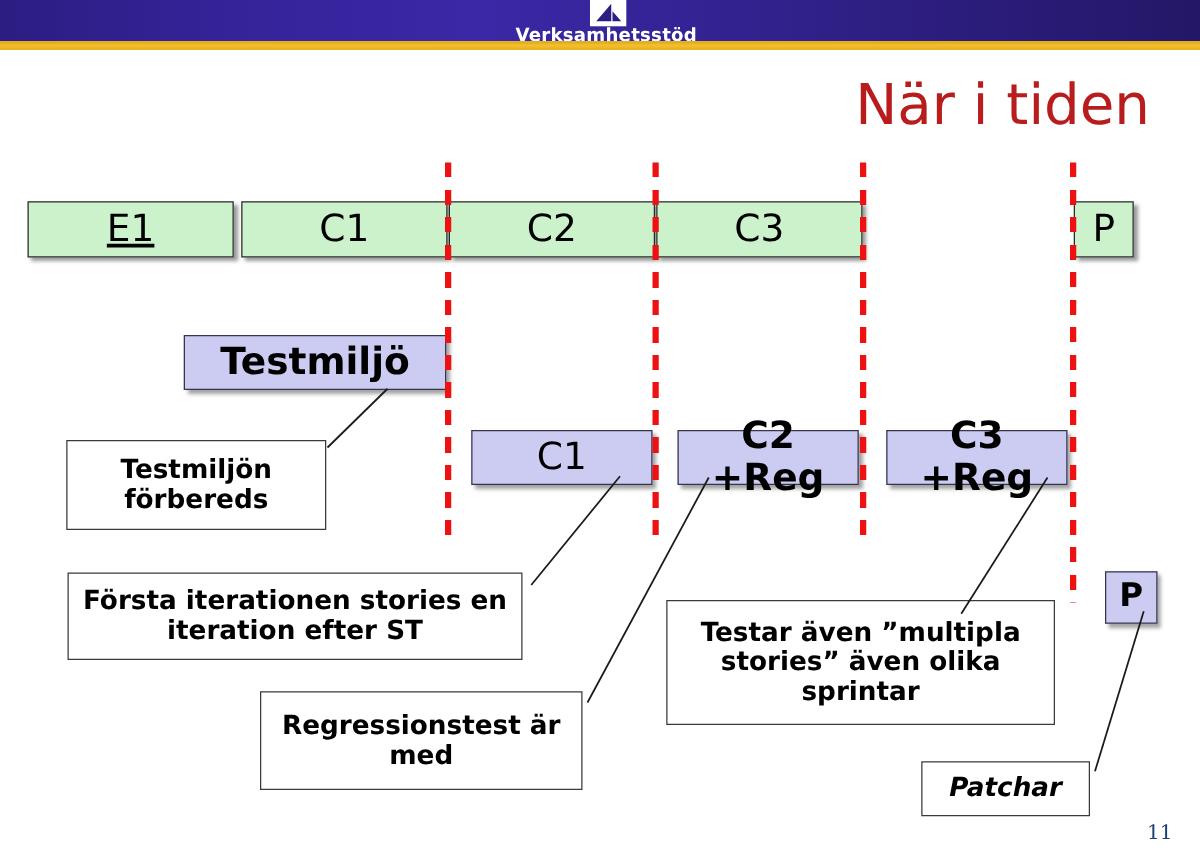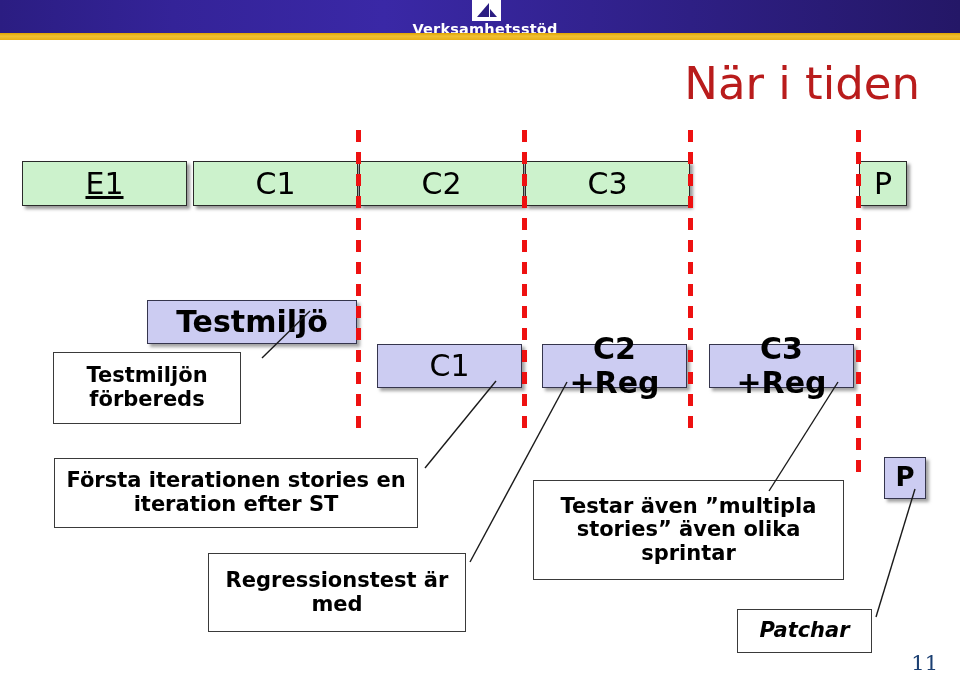--- a/index.html
+++ b/index.html
@@ -116,21 +116,21 @@
     z-index: 4;
   }
 
   
   .page-number {
     position: absolute;
     right: 22px;
     bottom: 6px;
     color: #1b3f72;
     font-family: "DejaVu Serif", "Liberation Serif", serif;
-    font-size: 21px;
+    font-size: 16px;
   }
 </style>
 </head>
 <body>
 
 <div class="header">
   <div class="header-logo">
     <svg width="29" height="21" viewBox="0 0 29 21">
       <rect x="0" y="0" width="29" height="21" fill="#ffffff"></rect>
       <polygon points="5,17 17,3 17,17" fill="#2b1d82"></polygon>
@@ -157,38 +157,38 @@
 </div>
 <div class="box box-green" style="left:859px; top:161px; width:48px; height:45px;">
   <span>P</span>
 </div>
 
 <div class="vline" style="left:356px; top:130px; height:306px;"></div>
 <div class="vline" style="left:522px; top:130px; height:306px;"></div>
 <div class="vline" style="left:688px; top:130px; height:306px;"></div>
 <div class="vline" style="left:856px; top:130px; height:352px;"></div>
 
-<div class="box box-lav bold" style="left:147px; top:268px; width:210px; height:44px;margin-top:32px;">
+<div class="box box-lav bold" style="left:147px; top:268px; width:210px; height:44px;">
   <span>Testmiljö</span>
 </div>
 
 <div class="box box-lav" style="left:377px; top:344px; width:145px; height:44px;">
   <span>C1</span>
 </div>
 <div class="box box-lav bold" style="left:542px; top:344px; width:145px; height:44px;">
   <span>C2 +Reg</span>
 </div>
 <div class="box box-lav bold" style="left:709px; top:344px; width:145px; height:44px;">
   <span>C3 +Reg</span>
 </div>
 <div class="box box-lav bold" style="left:884px; top:457px; width:42px; height:42px; font-size:26px;">
   <span>P</span>
 </div>
 
-<div class="box box-white" style="left:53px; top:352px; width:188px; height:72px;">
+<div class="box box-white" style="left:53px; top:352px; width:208px; height:72px;">
   <span>Testmiljön förbereds</span>
 </div>
 
 <div class="box box-white" style="left:54px; top:458px; width:364px; height:70px;">
   <span>Första iterationen stories en iteration efter ST</span>
 </div>
 
 <div class="box box-white" style="left:208px; top:553px; width:258px; height:79px;">
   <span>Regressionstest är med</span>
 </div>

